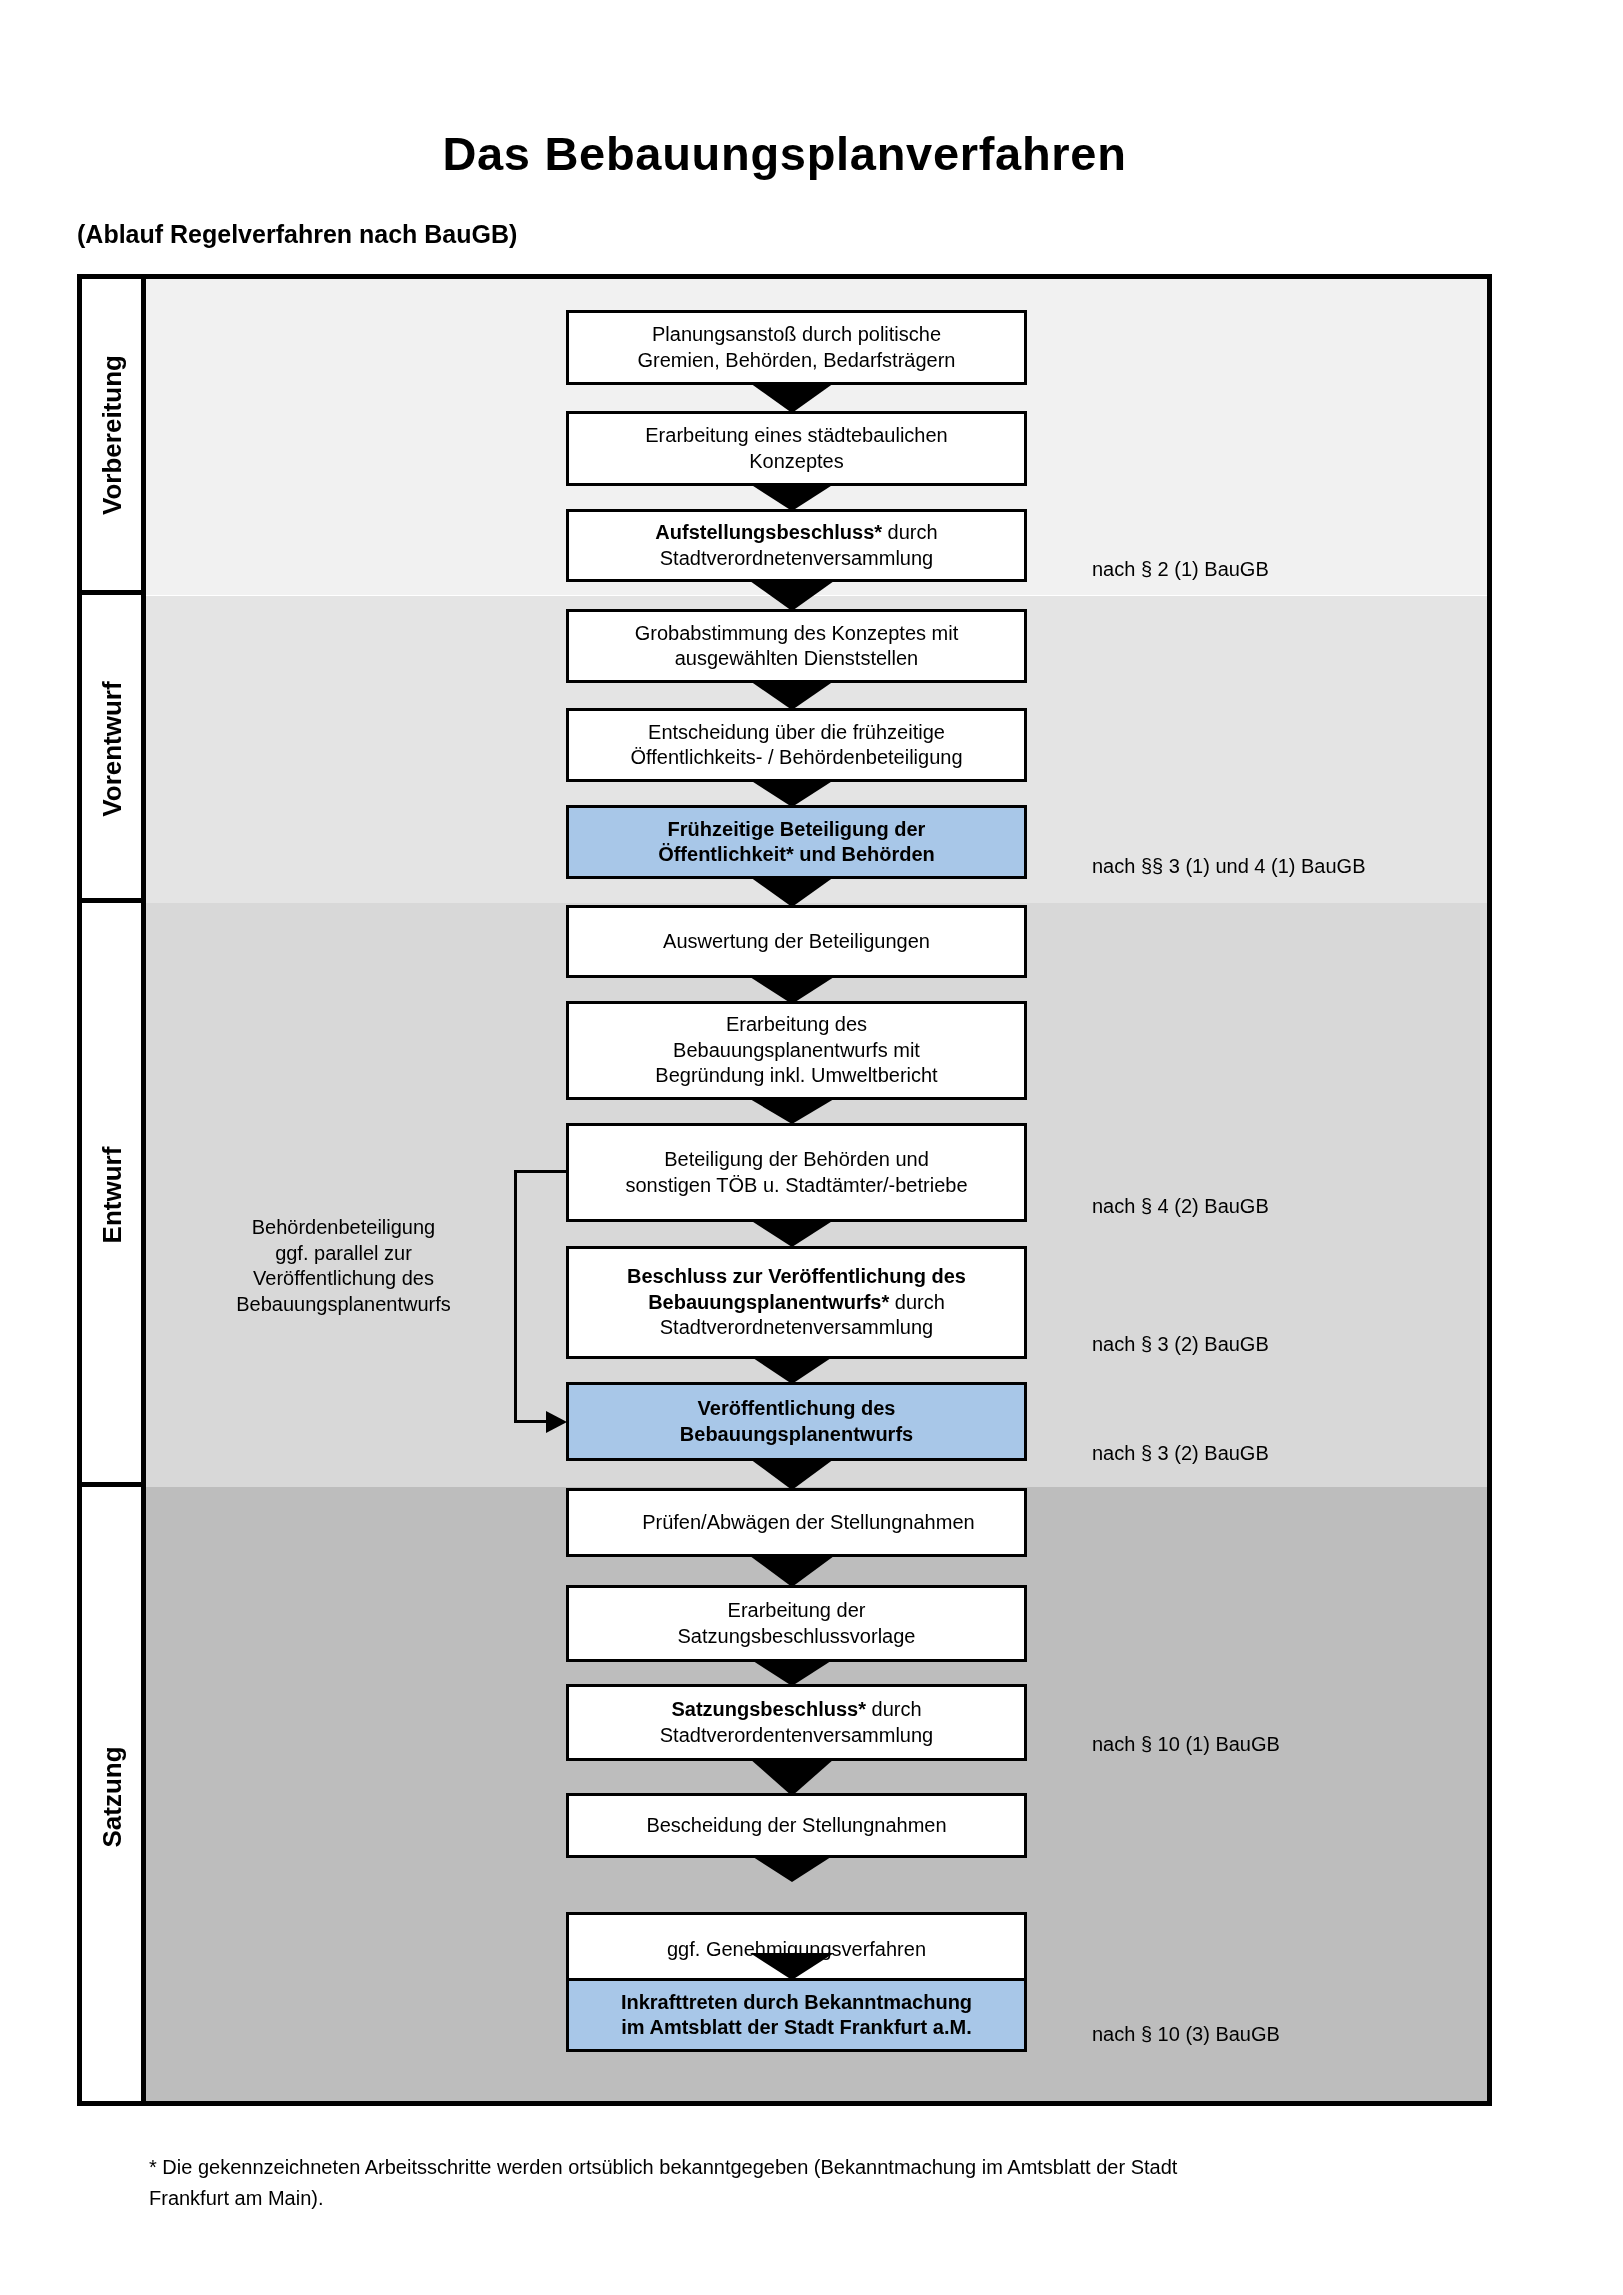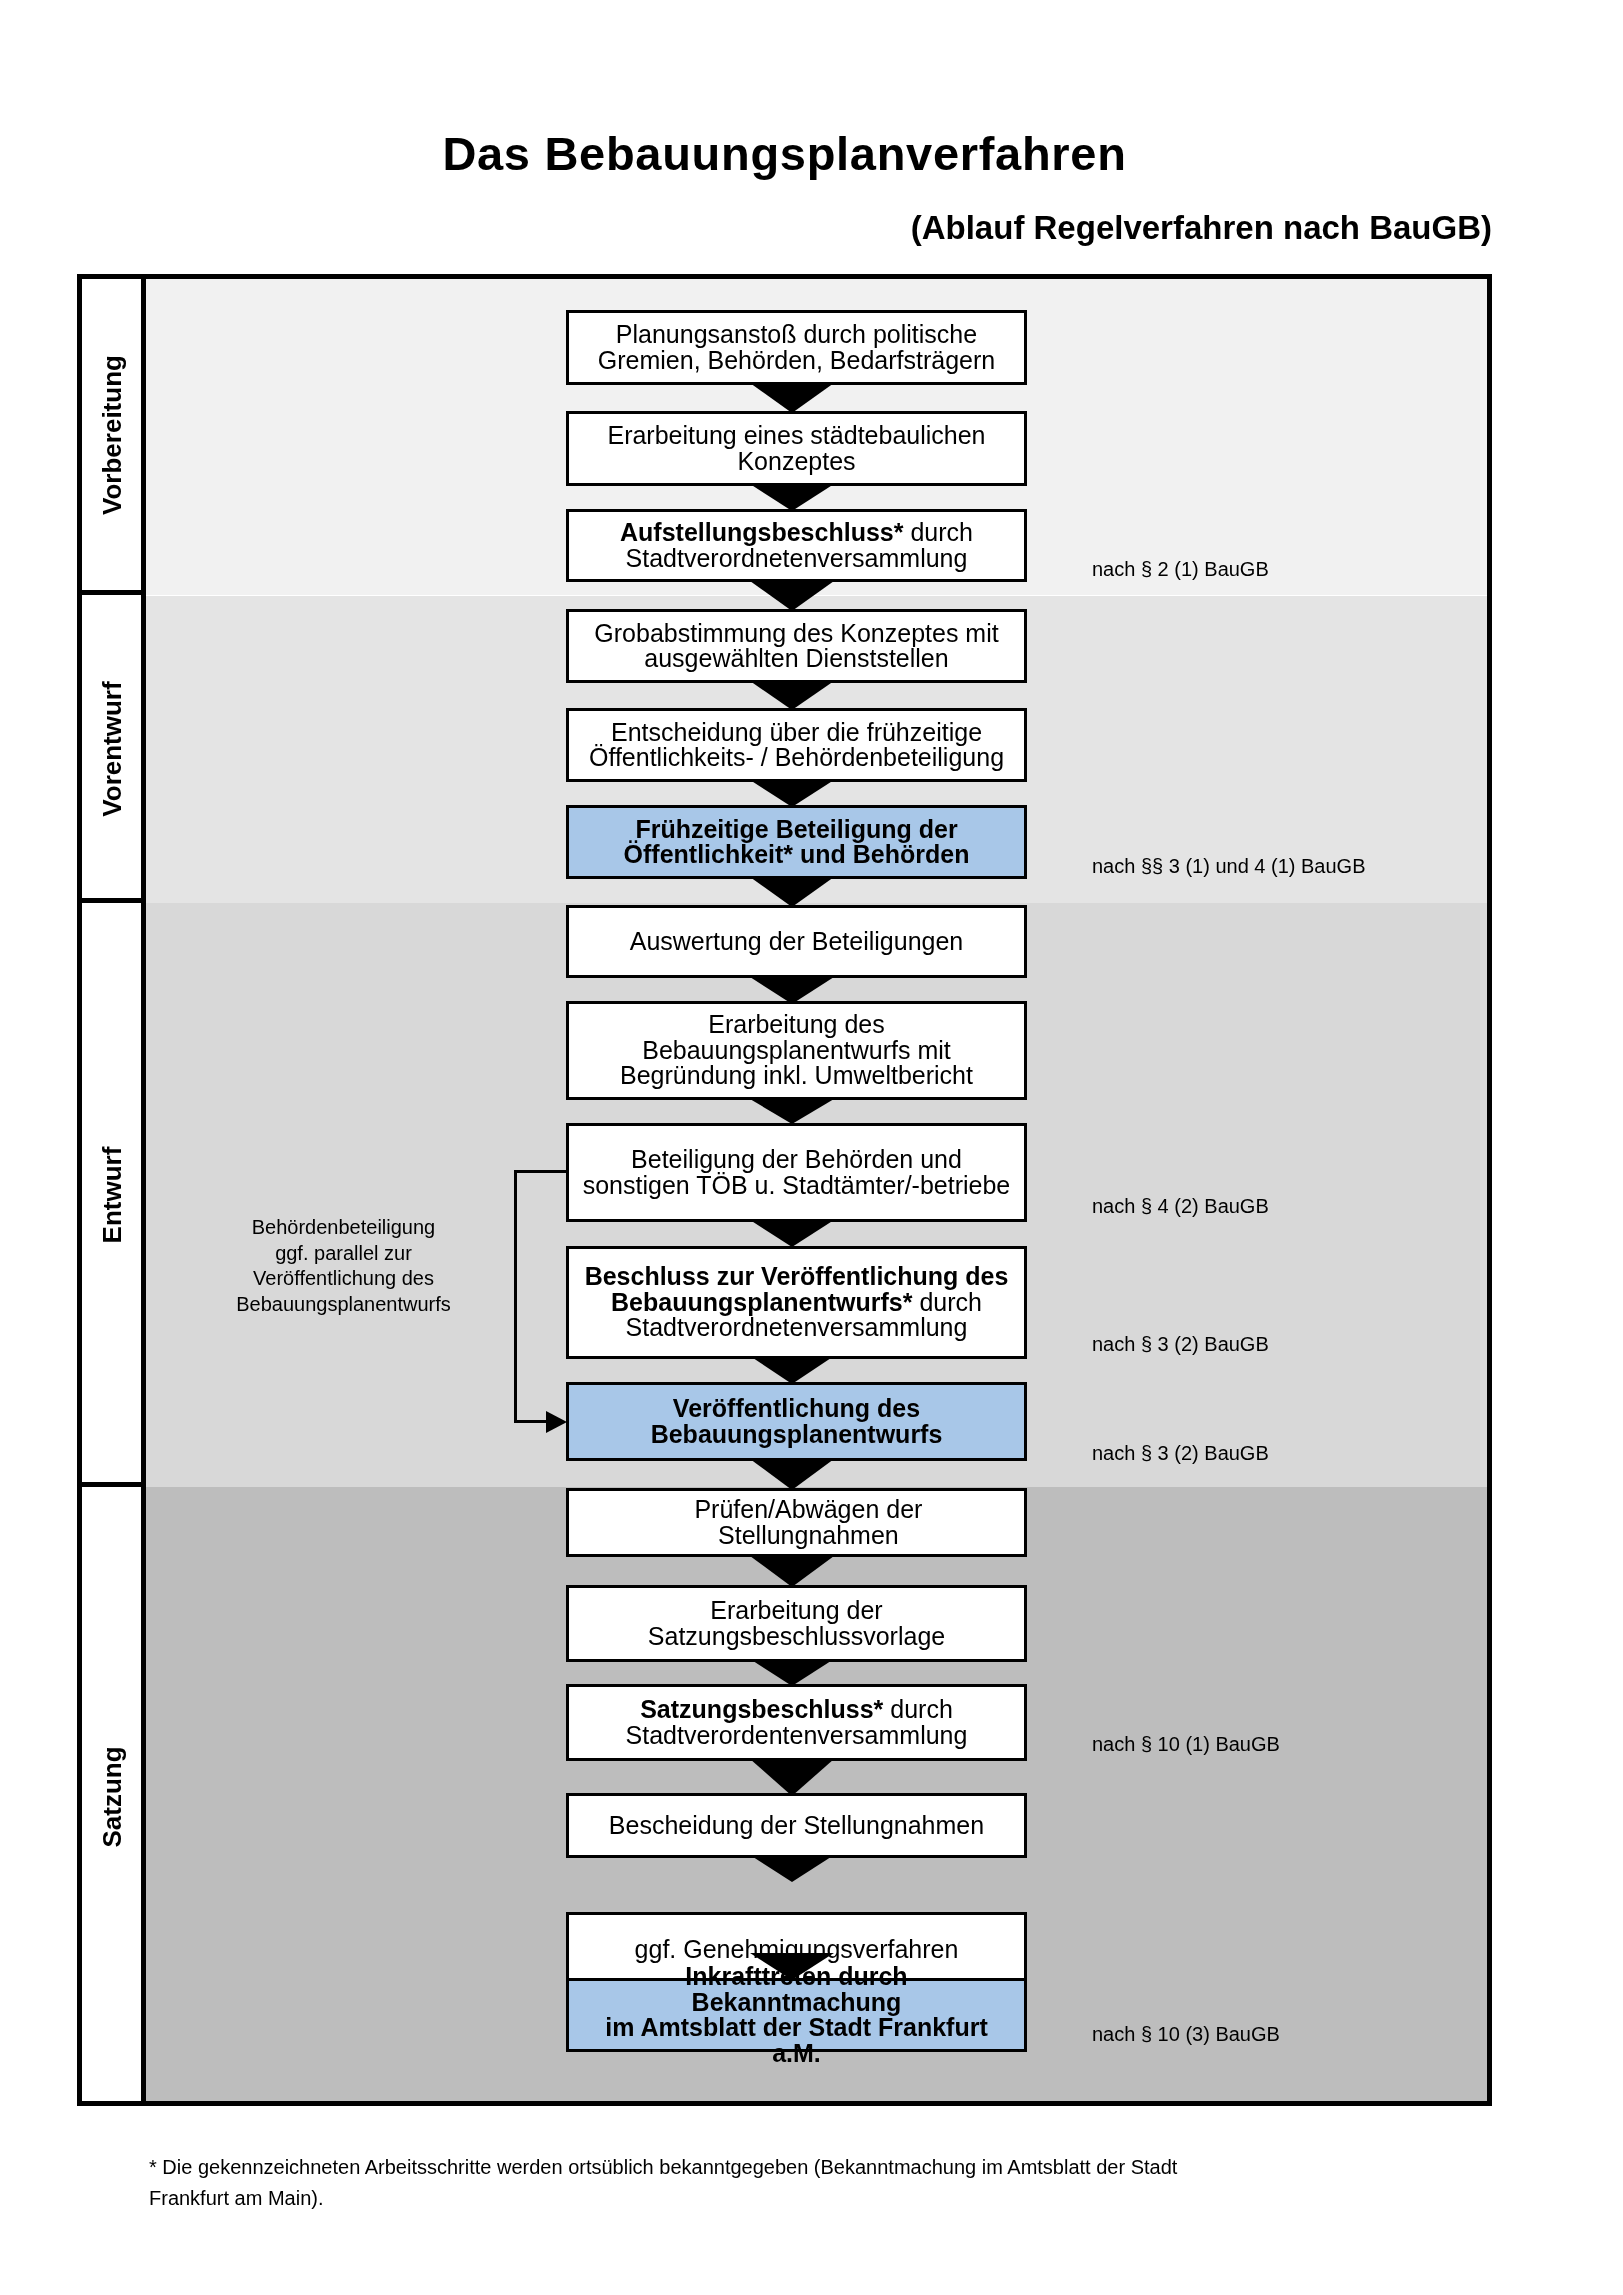--- a/index.html
+++ b/index.html
@@ -2,22 +2,22 @@
 <html style="--band-vorbereitung: #f1f1f1; --band-vorentwurf: #e4e4e4; --band-entwurf: #d8d8d8; --band-satzung: #bdbdbd; --highlight-blue: #a8c7e8; --line-black: #000000;font-size:10.5px"><head>
 <meta charset="utf-8">
 <style>
   html,body{margin:0;padding:0;background:#ffffff;}
   #page{position:relative;width:1623px;height:2295px;background:#ffffff;
         font-family:"Liberation Sans",sans-serif;color:#000;}
   .abs{position:absolute;box-sizing:border-box;}
 
   .page-title{left:77px;top:126px;width:1415px;text-align:center;
               font-size:47px;font-weight:bold;letter-spacing:0.7px;}
-  .page-subtitle{left:77px;top:209px;width:1415px;text-align:right;
-                 font-size:33px;font-weight:bold;}
+  .page-subtitle{left:77px;top:220px;width:1415px;text-align:left;
+                 font-size:25px;font-weight:bold;}
 
   
   .band{left:146px;width:1346px;}
   .band1{top:274px;height:321px;background:var(--band-vorbereitung);}
   .band2{top:596px;height:308px;background:var(--band-vorentwurf);}
   .band3{top:903px;height:584px;background:var(--band-entwurf);}
   .band4{top:1487px;height:619px;background:var(--band-satzung);}
 
   
   .label-col{left:77px;top:274px;width:69px;height:1832px;background:#fff;
@@ -26,21 +26,21 @@
   .phase-label{width:589px;text-align:center;font-size:26px;font-weight:bold;
                transform:translate(-50%,-50%) rotate(-90deg);left:112px;}
 
   
   .frame{left:77px;top:274px;width:1415px;height:1832px;
          border:5.2px solid var(--line-black);background:transparent;}
 
   
   .fbox{left:566px;width:461px;background:#ffffff;border:3.9px solid var(--line-black);
         display:flex;flex-direction:column;justify-content:center;align-items:center;
-        font-size:25px;line-height:25.5px;text-align:center;padding:2.6px 9.2px;}
+        font-size:20px;line-height:25.5px;text-align:center;padding:2.6px 9.2px;}
   .fbox.highlight{background:var(--highlight-blue);}
   .fbox.highlight .line{font-weight:bold;}
   .line .b{font-weight:bold;}
 
   
   .arrow{left:750px;width:0;height:0;border-left:42px solid transparent;
          border-right:42px solid transparent;}
 
   
   .law-ref{left:1092px;font-size:20px;white-space:nowrap;}

